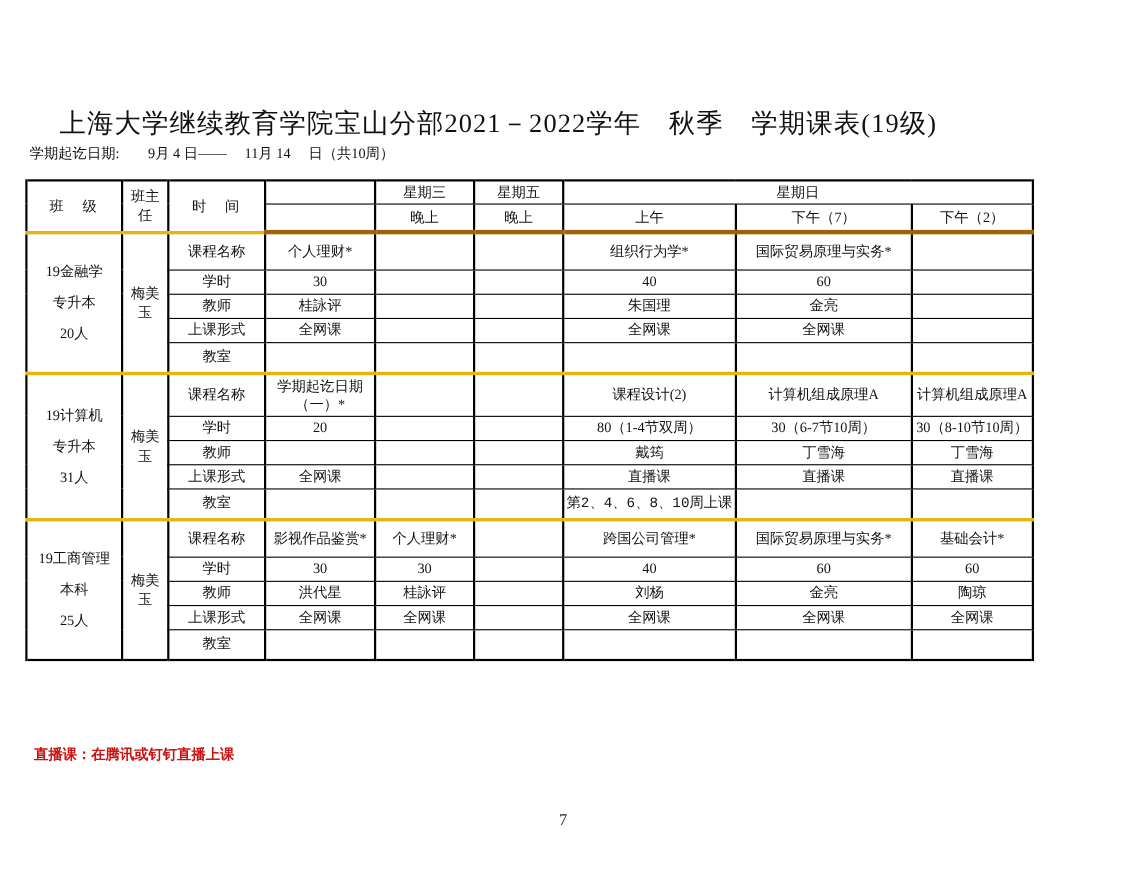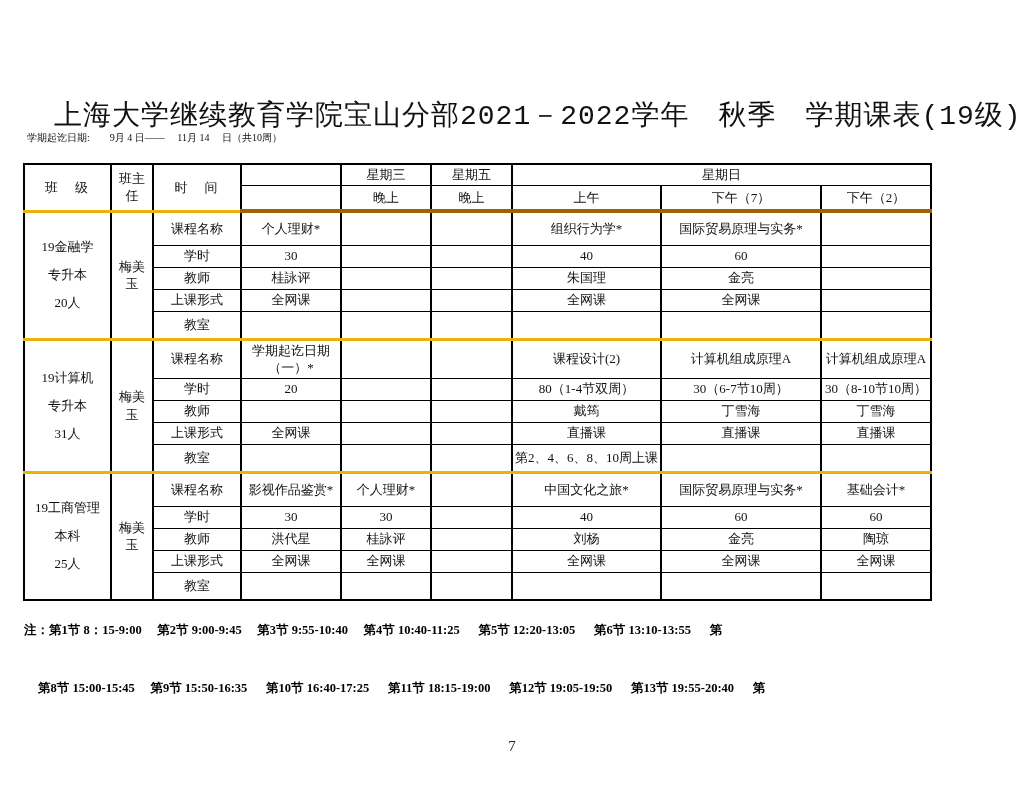--- a/index.html
+++ b/index.html
@@ -7,27 +7,26 @@
   body {
     font-family: "Liberation Serif", "DejaVu Serif", serif;
     color: #1a1a1a;
     position: relative;
     overflow: hidden;
   }
   .page { position: absolute; inset: 0; background: #fff; }
 
   .title {
     position: absolute; top: 96px; left: 54px;
-    font-size: 28px; letter-spacing: 1px; white-space: nowrap;
+    font-size: 24px; letter-spacing: 1px; white-space: nowrap;
     color: #111;
-    font-family: Liberation Mono, monospace;
   }
   .subtitle {
     position: absolute; top: 131px; left: 27px;
-    font-size: 10px; white-space: nowrap; color: #111;
+    font-size: 13px; white-space: nowrap; color: #111;
   }
 
   table.schedule {
     position: absolute; top: 151px; left: 23px;
     border-collapse: collapse; table-layout: fixed;
     border: 2px solid #000;
     font-size: 13px; color: #111; margin-top: 12px;
   }
   table.schedule td {
     border: 1px solid #000;
@@ -37,21 +36,21 @@
     overflow: visible;
   }
   tr.block-start td { border-top: 3px solid #eab308; }
   tr.h1 { height: 20px; }
   tr.h2 { height: 26px; }
   tr.h2 td { border-bottom: 4px solid #a16207; }
   tr.r-course { height: 34px; }
   tr.r-hours  { height: 22px; }
   tr.r-teacher{ height: 22px; }
   tr.r-form   { height: 22px; }
-  tr.r-room   { height: 28px; }
+  tr.r-room   { height: 28px; font-family: Liberation Mono, monospace; }
   td.cls-cell { vertical-align: top; padding-top: 8px; }
   td.cls-cell .cls-line { line-height: 2.15; }
   td.nowrap { white-space: nowrap; }
   td.span-label { letter-spacing: 2px; }
 
   .notes {
     position: absolute; left: 24px; top: 582px; width: 920px;
     font-family: "Liberation Serif", "DejaVu Serif", serif;
     font-weight: bold; font-size: 12.5px; color: #000;
     line-height: 1.55; white-space: pre;
@@ -219,21 +218,21 @@
         <td rowspan="5" class="cls-cell">
           <div class="cls-line">19工商管理</div>
           <div class="cls-line">本科</div>
           <div class="cls-line">25人</div>
         </td>
         <td rowspan="5">梅美玉</td>
         <td>课程名称</td>
         <td class="nowrap">影视作品鉴赏*</td>
         <td class="nowrap">个人理财*</td>
         <td></td>
-        <td>中国文化之旅*</td>
+        <td>跨国公司管理*</td>
         <td>国际贸易原理与实务*</td>
         <td>基础会计*</td>
       </tr>
       <tr class="r-hours">
         <td>学时</td>
         <td>30</td>
         <td>30</td>
         <td></td>
         <td>40</td>
         <td>60</td>
@@ -262,24 +261,21 @@
         <td></td>
         <td></td>
         <td></td>
         <td></td>
         <td></td>
         <td></td>
       </tr>
     </tbody>
   </table>
 
-  <div class="notes">
-    <div class="nline1">注：第1节 8：15-9:00　 第2节 9:00-9:45　 第3节 9:55-10:40　 第4节 10:40-11:25　  第5节 12:20-13:05　  第6节 13:10-13:55　  第</div>
-    <div class="nline2">第8节 15:00-15:45　 第9节 15:50-16:35　  第10节 16:40-17:25　  第11节 18:15-19:00　  第12节 19:05-19:50　  第13节 19:55-20:40　  第</div>
-  </div>
 
   <div class="red-notes">
+    <span class="rline indent">直播课：在腾讯或钉钉直播上课</span>
     
   </div>
 
   <div class="page-number">7</div>
 
 </div>
 
 </body></html>

